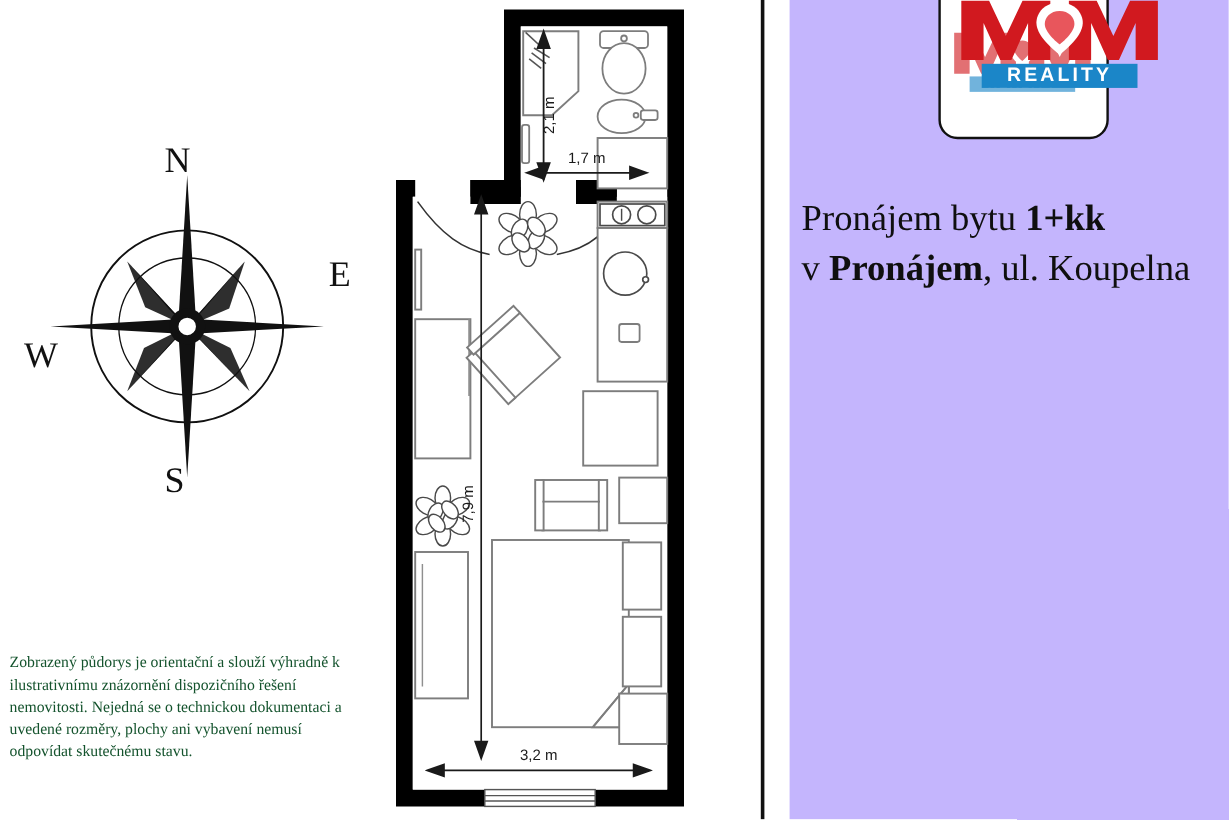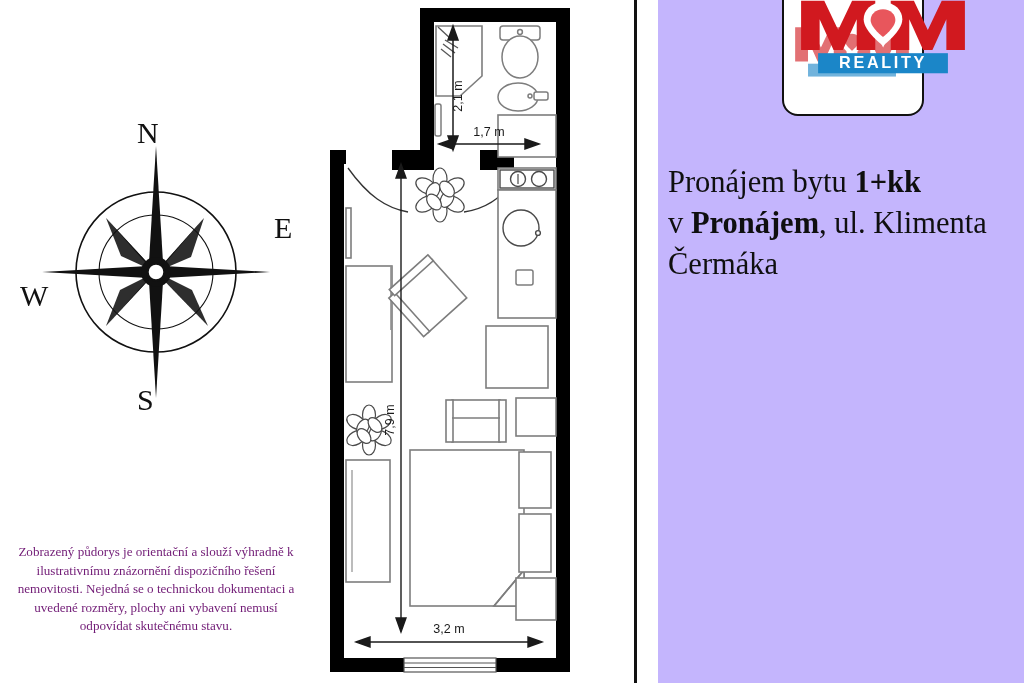--- a/index.html
+++ b/index.html
@@ -30,24 +30,24 @@
     position: absolute;
     left: 18px; top: 110px;
     width: 276px; height: 310px;
   }
   #compass-wrap svg { display: block; width: 100%; height: 100%; }
 
   #disclaimer {
     position: absolute;
     left: 8px; top: 543px;
     width: 296px;
-    text-align: center;
+    text-align: left;
     font-size: 13.1px;
     line-height: 1.42;
-    color: #701a75;
+    color: #14532d;
     font-family: "Liberation Serif", "DejaVu Serif", serif;
   }
 
   
   #plan-column {
     position: absolute;
     left: 312px; top: 0;
     width: 325px; height: 683px;
     background: #ffffff;
   }
@@ -390,22 +390,21 @@
             <path d="M110 17 C 100 17, 94 24, 94 31 C 94 41, 110 53, 110 53 C 110 53, 126 41, 126 31 C 126 24, 120 17, 110 17 Z" fill="#e8565c"></path>
             <rect x="26" y="74" width="168" height="26" fill="#1b86c8"></rect>
             <text x="110" y="93" text-anchor="middle" font-family="Liberation Sans, DejaVu Sans, sans-serif" font-size="21" font-weight="700" letter-spacing="3.4" fill="#ffffff">REALITY</text>
           </svg>
         </div>
       </div>
     </div>
 
     <div id="headline">
       <span>Pronájem bytu </span><b>1+kk</b><br>
-      <span>v </span><b>Pronájem</b><span>, ul. Klimenta</span><br>
-      <span>Čermáka</span>
+      <span>v </span><b>Pronájem</b><span>, ul. Koupelna</span><br>
     </div>
 
     <div id="bullets">
       <ul>
       </ul>
     </div>
   </div>
 
 </div>
 

